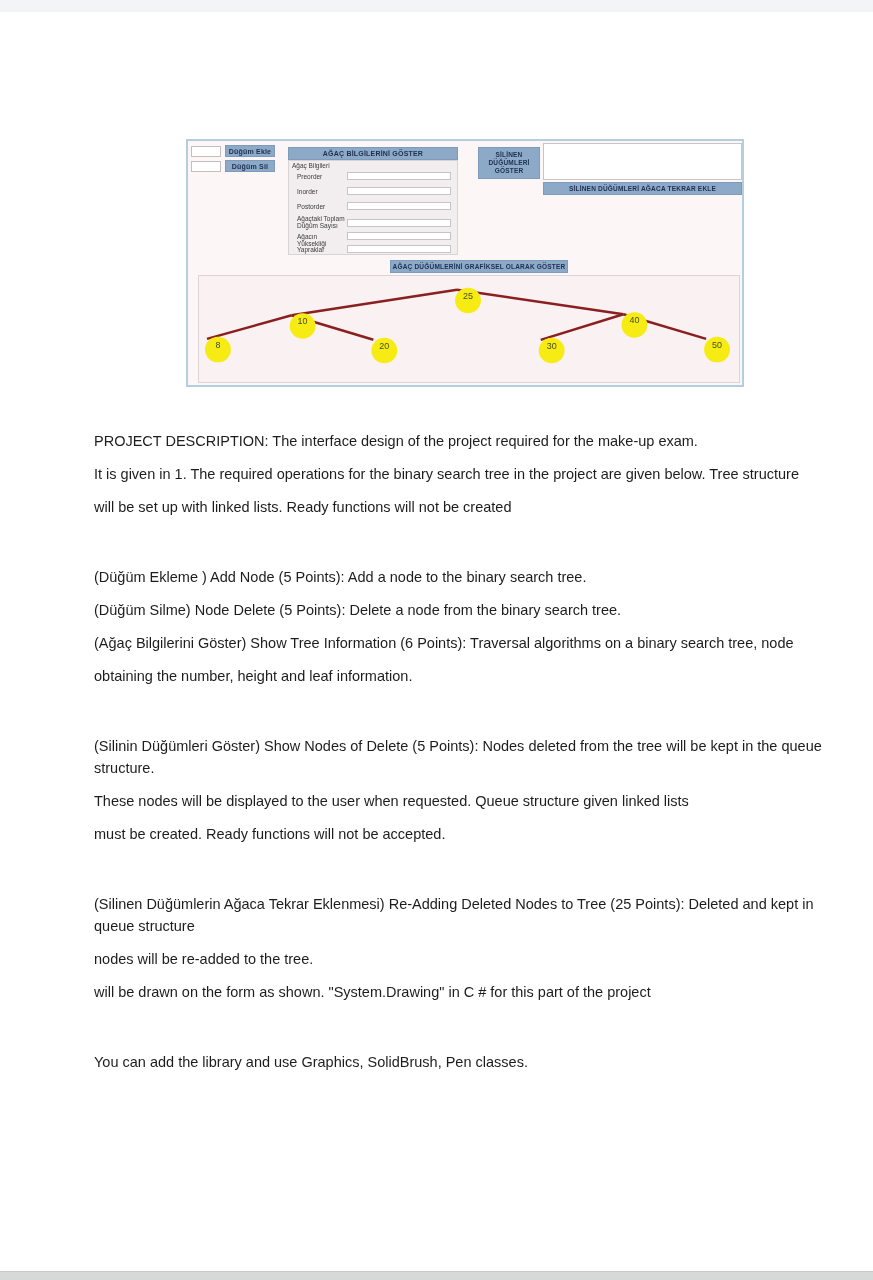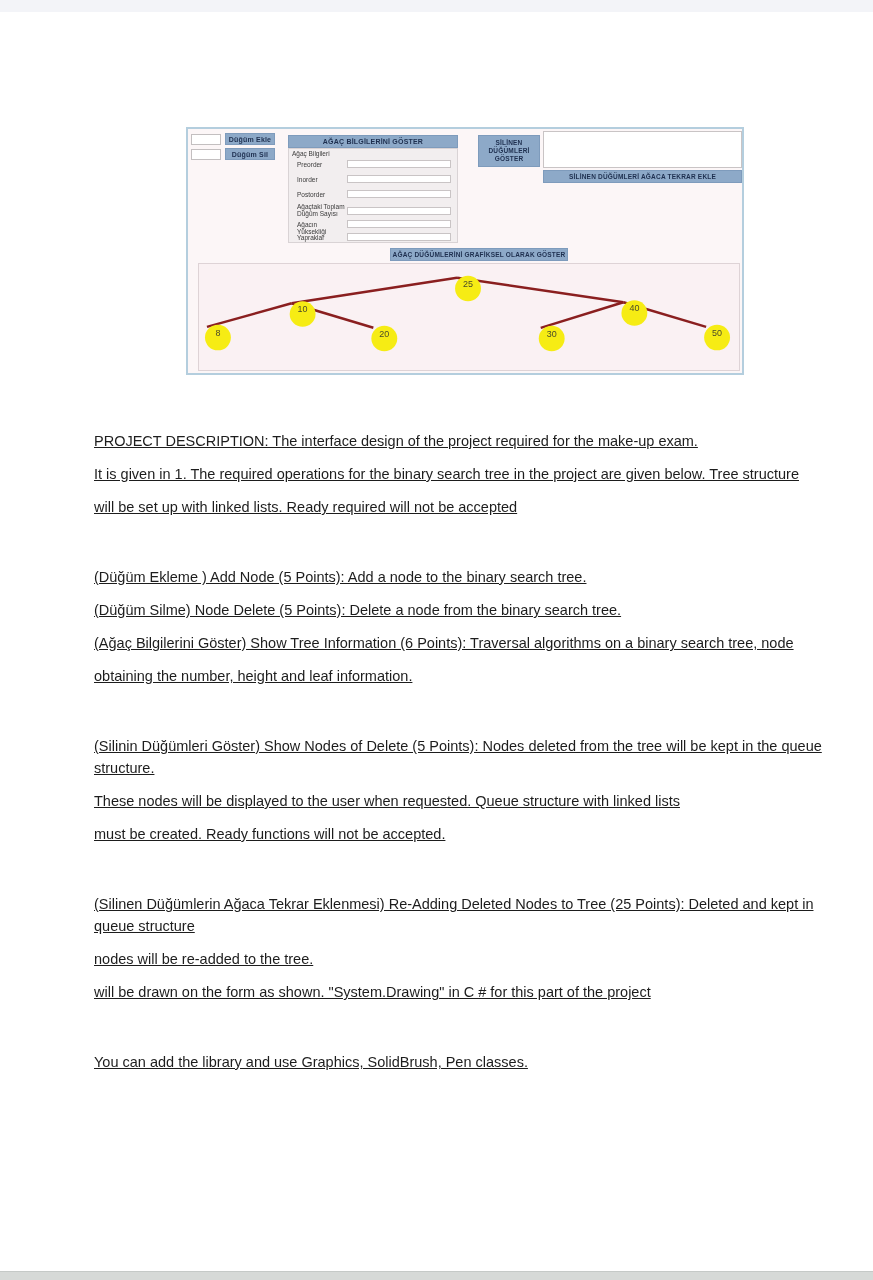--- a/index.html
+++ b/index.html
@@ -5,21 +5,21 @@
   html,body{margin:0;padding:0;}
   body{
     width:873px;height:1280px;background:#ffffff;position:relative;overflow:hidden;
     font-family:"Liberation Sans", sans-serif;
   }
   .top-band{position:absolute;left:0;top:0;width:873px;height:12px;background:#f3f4f8;}
   .bottom-bar{position:absolute;left:0;bottom:0;width:873px;height:8px;background:#d6d9d7;border-top:1px solid #c5c9c7;}
 
   
   .figure{
-    position:absolute;left:186px;top:127px;width:558px;height:248px;
+    position:absolute;left:186px;top:139px;width:558px;height:248px;
     background:#fcf6f7;border:2px solid #b4cede;box-sizing:border-box;
   }
   .figure *{box-sizing:border-box;}
   .btn{
     position:absolute;background:#8da9c8;border:1px solid #7e9bbc;color:#1e2f4f;
     font-size:7px;font-weight:bold;text-align:center;letter-spacing:.2px;
     display:flex;align-items:center;justify-content:center;cursor:default;
   }
   .tbox{
     position:absolute;background:#ffffff;border:1px solid #c3bfc0;padding:0;margin:0;
@@ -51,21 +51,21 @@
   .graph-btn{left:202px;top:119px;width:178px;height:13px;font-size:6.5px;}
 
   .tree-panel{
     position:absolute;left:10px;top:134px;width:542px;height:108px;
     background:#faf1f3;border:1px solid #ded3d6;
   }
   .tree-panel svg{position:absolute;left:0;top:0;width:100%;height:100%;}
 
   
   .doc{position:absolute;left:94px;top:430px;width:745px;color:#1d1d1d;font-size:14.5px;}
-  .doc p{margin:0 0 11px 0;line-height:22px;white-space:nowrap;text-decoration:underline;}
+  .doc p{margin:0 0 11px 0;line-height:22px;white-space:nowrap;}
   .doc p.wrap{white-space:normal;max-width:745px;}
   .doc p.gap{margin-top:48px;}
 </style>
 </head>
 <body>
 
 <div class="top-band"></div>
 
 <div class="figure">
 
@@ -127,27 +127,27 @@
         <text x="354" y="74" text-anchor="middle" font-size="9" font-family="Liberation Sans, sans-serif" fill="#4b4b2a">30</text>
         <circle cx="520" cy="75" r="13" fill="#f6ec14"></circle>
         <text x="520" y="73" text-anchor="middle" font-size="9" font-family="Liberation Sans, sans-serif" fill="#4b4b2a">50</text>
       </svg>
   </div>
 </div>
 
 <div class="doc">
   <p>PROJECT DESCRIPTION: The interface design of the project required for the make-up exam.</p>
   <p>It is given in 1. The required operations for the binary search tree in the project are given below. Tree structure</p>
-  <p>will be set up with linked lists. Ready required will not be accepted</p>
+  <p>will be set up with linked lists. Ready functions will not be created</p>
   <p class="gap">(Düğüm Ekleme ) Add Node (5 Points): Add a node to the binary search tree.</p>
   <p>(Düğüm Silme) Node Delete (5 Points): Delete a node from the binary search tree.</p>
   <p>(Ağaç Bilgilerini Göster) Show Tree Information (6 Points): Traversal algorithms on a binary search tree, node</p>
   <p>obtaining the number, height and leaf information.</p>
   <p class="gap wrap">(Silinin Düğümleri Göster) Show Nodes of Delete (5 Points): Nodes deleted from the tree will be kept in the queue structure.</p>
-  <p>These nodes will be displayed to the user when requested. Queue structure with linked lists</p>
+  <p>These nodes will be displayed to the user when requested. Queue structure given linked lists</p>
   <p>must be created. Ready functions will not be accepted.</p>
   <p class="gap wrap">(Silinen Düğümlerin Ağaca Tekrar Eklenmesi) Re-Adding Deleted Nodes to Tree (25 Points): Deleted and kept in queue structure</p>
   <p>nodes will be re-added to the tree.</p>
   <p>will be drawn on the form as shown. "System.Drawing" in C # for this part of the project</p>
   <p class="gap">You can add the library and use Graphics, SolidBrush, Pen classes.</p>
 </div>
 
 <div class="bottom-bar"></div>
 
 </body></html>

